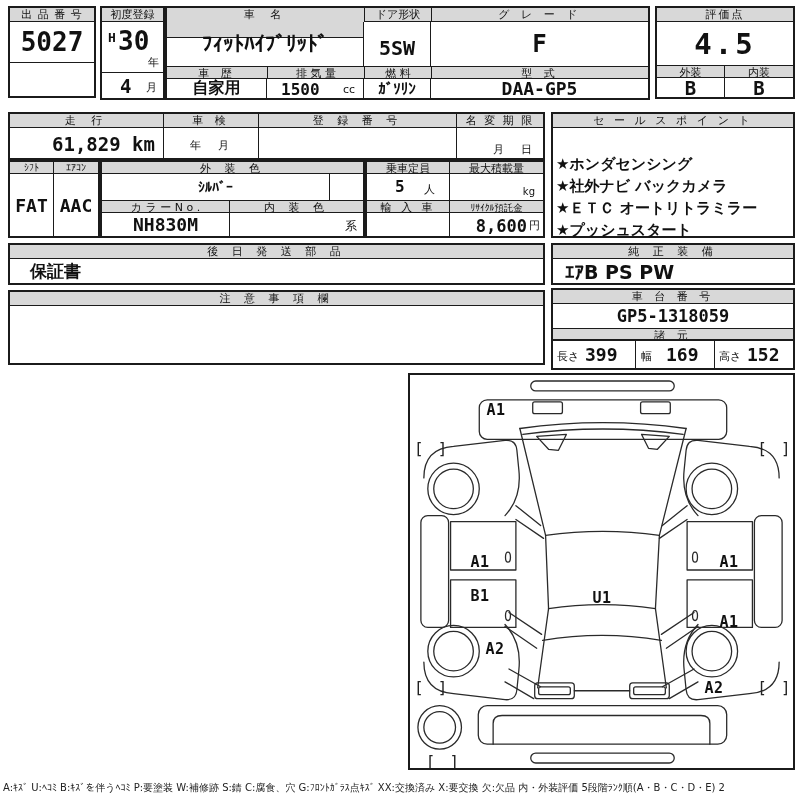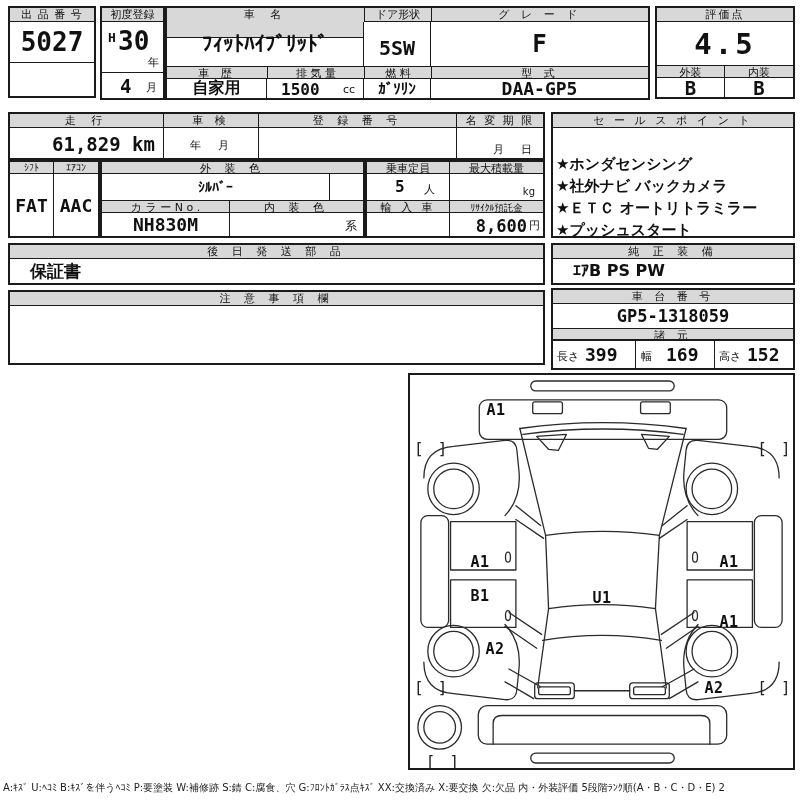--- a/index.html
+++ b/index.html
@@ -138,21 +138,21 @@
     </div>
   </div>
 
   <div class="box" style="left:8px;top:243px;width:537px;height:42px;">
     <div class="hdr" style="letter-spacing:5px;">後 日 発 送 部 品</div>
     <div class="cell b" style="left:17px;top:14px;width:533px;height:24px;font-size:17px;padding:1px 0 0 3px;">保証書</div>
   </div>
 
   <div class="box" style="left:551px;top:243px;width:244px;height:42px;">
     <div class="hdr" style="letter-spacing:5px;">純 正 装 備</div>
-    <div class="cell b" style="left:0;top:14px;width:240px;height:24px;font-size:16px;padding:2px 0 0 20px;">ｴｱB PS PW</div>
+    <div class="cell b" style="left:0;top:14px;width:240px;height:24px;font-size:19px;padding:2px 0 0 12px;">ｴｱB PS PW</div>
   </div>
 
   <div class="box" style="left:8px;top:290px;width:537px;height:75px;">
     <div class="hdr" style="letter-spacing:5px;">注 意 事 項 欄</div>
     <div class="cell" style="left:0;top:14px;width:533px;height:57px;"></div>
   </div>
 
   <div class="box" style="left:551px;top:288px;width:244px;height:82px;">
     <div class="hdr" style="letter-spacing:4px;">車 台 番 号</div>
     <div class="cell ctr num b" style="left:0;top:13px;width:240px;height:25px;font-size:17px;">GP5-1318059</div>

